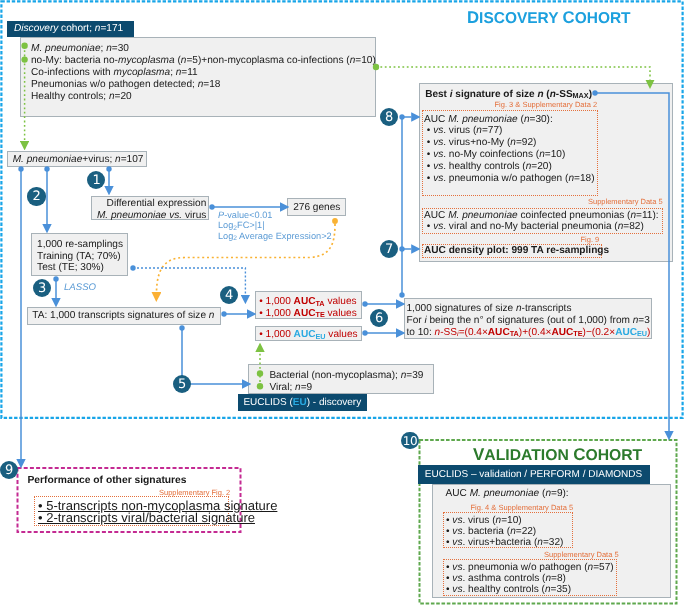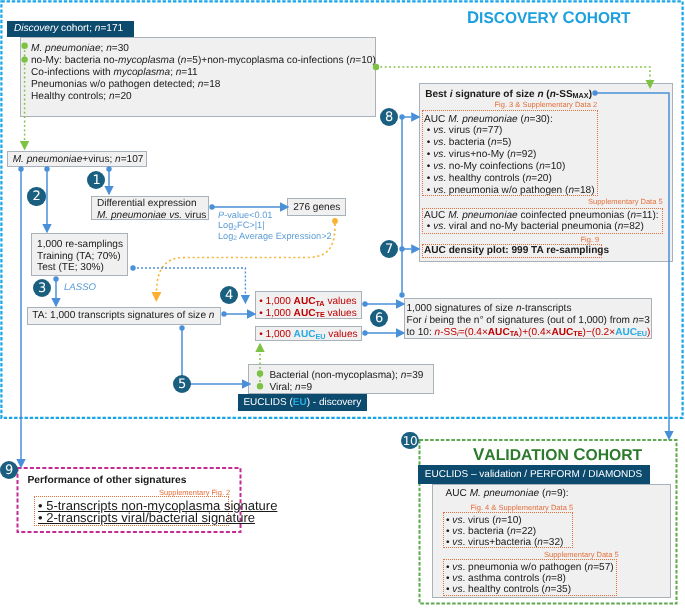--- a/index.html
+++ b/index.html
@@ -41,21 +41,21 @@
     <div>no-My: bacteria no-<i>mycoplasma</i> (<i>n</i>=5)+non-mycoplasma co-infections (<i>n</i>=10)</div>
     <div>Co-infections with <i>mycoplasma</i>; <i>n</i>=11</div>
     <div>Pneumonias w/o pathogen detected; <i>n</i>=18</div>
     <div>Healthy controls; <i>n</i>=20</div>
   </div>
 
   <div class="abs box" style="left:7.2px;top:151.1px;width:139.7px;height:16.2px;"></div>
   <div class="abs" style="left:12.7px;top:153.8px;font-size:10.1px;line-height:12px;white-space:nowrap;"><i>M. pneumoniae</i>+virus; <i>n</i>=107</div>
 
   <div class="abs box" style="left:91px;top:195.7px;width:117.6px;height:24.5px;"></div>
-  <div class="abs" style="left:96.9px;top:198.2px;font-size:10.1px;line-height:12px;white-space:nowrap;">
+  <div class="abs" style="left:96.9px;top:198.2px;font-size:10.1px;line-height:12px;white-space:nowrap;text-align:right;">
     <div>Differential expression</div>
     <div><i>M. pneumoniae vs.</i> virus</div>
   </div>
 
   <div class="abs" style="left:218px;top:210px;font-size:9.2px;line-height:10.4px;color:#5B9BD5;white-space:nowrap;">
     <div><i>P</i>-value&lt;0.01</div>
     <div>Log<sub>2</sub>FC&gt;|1|</div>
     <div>Log<sub>2</sub> Average Expression&gt;2</div>
   </div>
 
@@ -102,21 +102,20 @@
   </div>
 
   <div class="abs box" style="left:419px;top:83px;width:254px;height:179px;"></div>
   <div class="abs bd" style="left:425.2px;top:88.8px;font-size:10.05px;line-height:11px;white-space:nowrap;">Best <i>i</i> signature of size <i>n</i> (<i>n</i>-SS<sub>MAX</sub>)</div>
   <div class="abs" style="left:494.5px;top:100.8px;font-size:7.5px;line-height:8px;color:#E4703C;white-space:nowrap;">Fig. 3 &amp; Supplementary Data 2</div>
 
   <div class="abs dbox" style="left:421.5px;top:110px;width:176px;height:86px;border:1.1px dotted #E4703C;"></div>
   <div class="abs" style="left:424px;top:113.5px;font-size:10.1px;line-height:11.95px;white-space:nowrap;">
     <div>AUC <i>M. pneumoniae</i> (<i>n</i>=30):</div>
     <div>&nbsp;• <i>vs</i>. virus (<i>n</i>=77)</div>
-    <div>&nbsp;• <i>vs</i>. bacteria (<i>n</i>=5)</div>
     <div>&nbsp;• <i>vs</i>. virus+no-My (<i>n</i>=92)</div>
     <div>&nbsp;• <i>vs</i>. no-My coinfections (<i>n</i>=10)</div>
     <div>&nbsp;• <i>vs</i>. healthy controls (<i>n</i>=20)</div>
     <div>&nbsp;• <i>vs</i>. pneumonia w/o pathogen (<i>n</i>=18)</div>
   </div>
   <div class="abs" style="left:588px;top:197.6px;font-size:7.5px;line-height:8px;color:#E4703C;white-space:nowrap;">Supplementary Data 5</div>
 
   <div class="abs dbox" style="left:421.5px;top:207.5px;width:241px;height:26px;border:1.1px dotted #E4703C;"></div>
   <div class="abs" style="left:424px;top:209.5px;font-size:10.1px;line-height:11.95px;white-space:nowrap;">
     <div>AUC <i>M. pneumoniae</i> coinfected pneumonias (<i>n</i>=11):</div>

